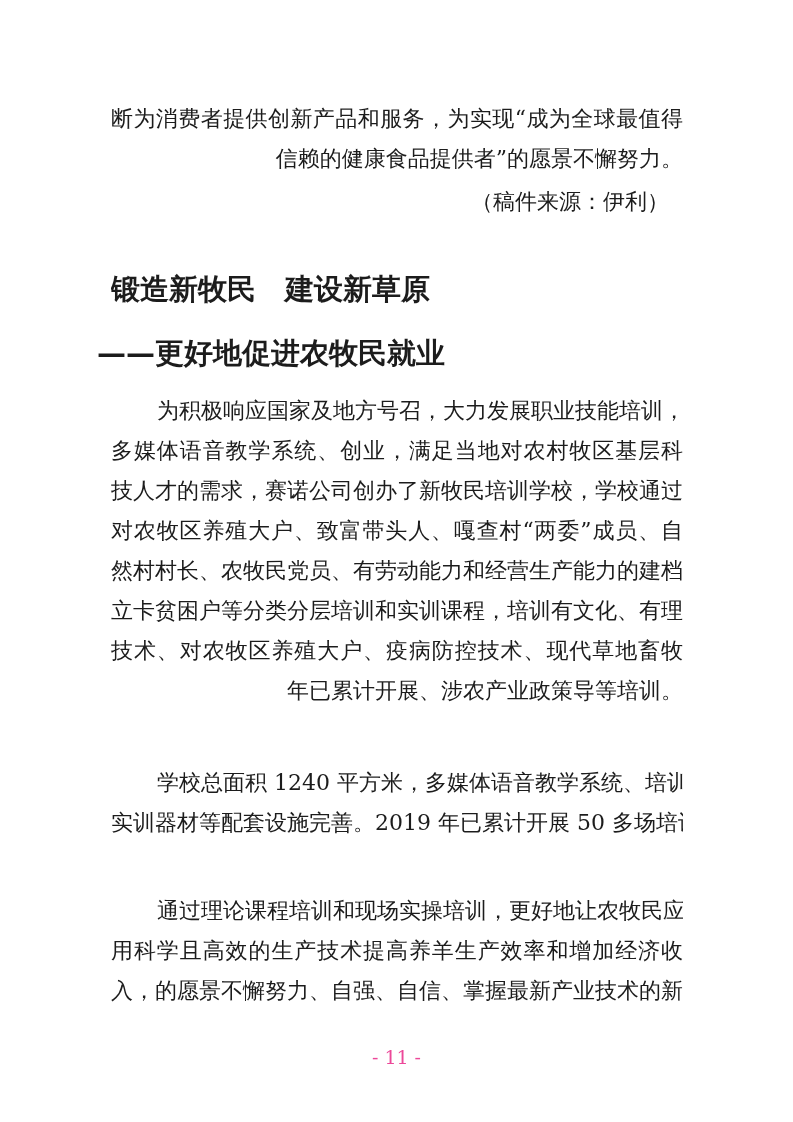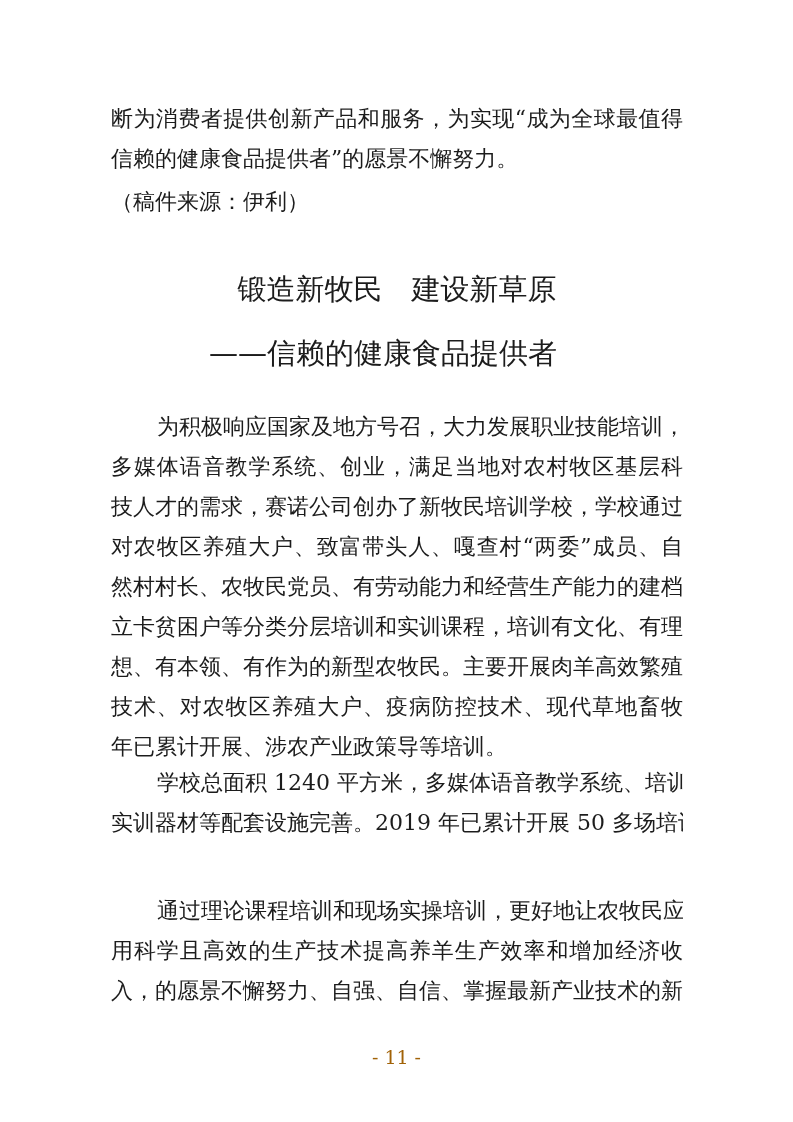--- a/index.html
+++ b/index.html
@@ -20,91 +20,90 @@
     position: absolute;
     left: 111px;
     width: 572px;
   }
   .line {
     font-size: 22px;
     height: 40px;
     line-height: 40px;
     overflow: hidden;
     white-space: nowrap;
+    text-align: right;
   }
   .j {
     text-align: justify;
     text-align-last: justify;
   }
   .indent {
     text-indent: 46px;
   }
   .attr-line {
     padding-right: 14px;
   }
   .headline {
     position: absolute;
     left: 111px;
     width: 572px;
     height: 44px;
     line-height: 44px;
-    text-align: center;
     font-size: 29px;
-    font-weight: normal;
+    font-weight: bold;
     overflow: hidden;
     white-space: nowrap;
   }
   .subhead {
     transform: translateX(-14px);
   }
   .pagenum {
     position: absolute;
     left: 0;
     width: 793px;
     text-align: center;
     font-size: 19px;
     height: 34px;
     line-height: 34px;
-    color: #a16207;
+    color: #ec4899;
   }
   
   .sec-intro    { top: 99px;  }
   .sec-attr     { top: 182px; }
   .sec-title    { top: 267px; }
   .sec-subtitle { top: 331px; }
-  .sec-p1       { top: 391px; margin-top: 16px; }
+  .sec-p1       { top: 391px; }
   .sec-p2       { top: 763px; }
   .sec-p3       { top: 891px; }
   .sec-footer   { top: 1040px; }
 </style>
 </head>
 <body>
 
 <div class="page">
 
   <div class="col sec-intro">
     <div class="line j">断为消费者提供创新产品和服务，为实现“成为全球最值得</div>
     <div class="line">信赖的健康食品提供者”的愿景不懈努力。</div>
   </div>
 
   <div class="col sec-attr">
     <div class="line attr-line">（稿件来源：伊利）</div>
   </div>
 
   <div class="headline sec-title">锻造新牧民　建设新草原</div>
-  <div class="headline subhead sec-subtitle">——信赖的健康食品提供者</div>
+  <div class="headline subhead sec-subtitle">——更好地促进农牧民就业</div>
 
   <div class="col sec-p1">
     <div class="line j indent">为积极响应国家及地方号召，大力发展职业技能培训，</div>
     <div class="line j">多媒体语音教学系统、创业，满足当地对农村牧区基层科</div>
     <div class="line j">技人才的需求，赛诺公司创办了新牧民培训学校，学校通过</div>
     <div class="line j">对农牧区养殖大户、致富带头人、嘎查村“两委”成员、自</div>
     <div class="line j">然村村长、农牧民党员、有劳动能力和经营生产能力的建档</div>
     <div class="line j">立卡贫困户等分类分层培训和实训课程，培训有文化、有理</div>
-    <div class="line j">想、有本领、有作为的新型农牧民。主要开展肉羊高效繁殖</div>
     <div class="line j">技术、对农牧区养殖大户、疫病防控技术、现代草地畜牧</div>
     <div class="line">年已累计开展、涉农产业政策导等培训。</div>
   </div>
 
   <div class="col sec-p2">
     <div class="line j indent">学校总面积 1240 平方米，多媒体语音教学系统、培训</div>
     <div class="line j">实训器材等配套设施完善。2019 年已累计开展 50 多场培训，</div>
   </div>
 
   <div class="col sec-p3">

